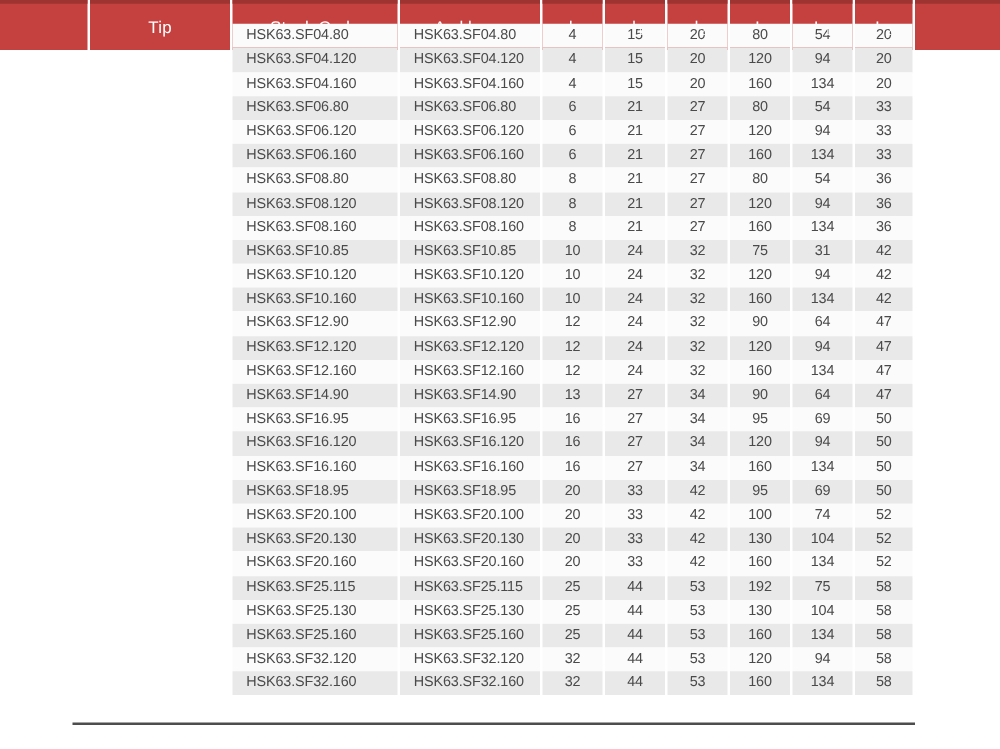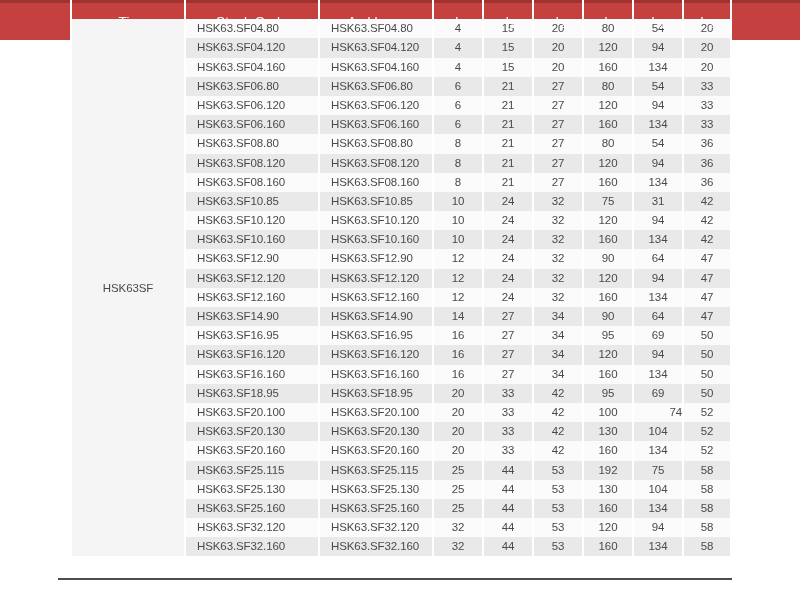--- a/index.html
+++ b/index.html
@@ -116,21 +116,20 @@
         <span>L</span>
         <sub>1</sub>
       </div>
       <div class="hcell" style="grid-area: 1 / 10;">
         <span>L</span>
         <sub>2</sub>
       </div>
       <div class="hcell" style="grid-area: 1 / 11;">
         <span></span>
       </div>
-      <div class="tip-cell" style="grid-area: 2 / 2 / span 28;">HSK63SF</div>
       <div class="dcell text row-odd" style="grid-area: 2 / 3;">HSK63.SF04.80</div>
       <div class="dcell text row-odd" style="grid-area: 2 / 4;">HSK63.SF04.80</div>
       <div class="dcell num row-odd" style="grid-area: 2 / 5;">4</div>
       <div class="dcell num row-odd" style="grid-area: 2 / 6;">15</div>
       <div class="dcell num row-odd" style="grid-area: 2 / 7;">20</div>
       <div class="dcell num row-odd" style="grid-area: 2 / 8;">80</div>
       <div class="dcell num row-odd" style="grid-area: 2 / 9;">54</div>
       <div class="dcell num row-odd" style="grid-area: 2 / 10;">20</div>
       <div class="dcell text row-even" style="grid-area: 3 / 3;">HSK63.SF04.120</div>
       <div class="dcell text row-even" style="grid-area: 3 / 4;">HSK63.SF04.120</div>
@@ -239,21 +238,21 @@
       <div class="dcell text row-odd" style="grid-area: 16 / 3;">HSK63.SF12.160</div>
       <div class="dcell text row-odd" style="grid-area: 16 / 4;">HSK63.SF12.160</div>
       <div class="dcell num row-odd" style="grid-area: 16 / 5;">12</div>
       <div class="dcell num row-odd" style="grid-area: 16 / 6;">24</div>
       <div class="dcell num row-odd" style="grid-area: 16 / 7;">32</div>
       <div class="dcell num row-odd" style="grid-area: 16 / 8;">160</div>
       <div class="dcell num row-odd" style="grid-area: 16 / 9;">134</div>
       <div class="dcell num row-odd" style="grid-area: 16 / 10;">47</div>
       <div class="dcell text row-even" style="grid-area: 17 / 3;">HSK63.SF14.90</div>
       <div class="dcell text row-even" style="grid-area: 17 / 4;">HSK63.SF14.90</div>
-      <div class="dcell num row-even" style="grid-area: 17 / 5;">14</div>
+      <div class="dcell num row-even" style="grid-area: 17 / 5;">13</div>
       <div class="dcell num row-even" style="grid-area: 17 / 6;">27</div>
       <div class="dcell num row-even" style="grid-area: 17 / 7;">34</div>
       <div class="dcell num row-even" style="grid-area: 17 / 8;">90</div>
       <div class="dcell num row-even" style="grid-area: 17 / 9;">64</div>
       <div class="dcell num row-even" style="grid-area: 17 / 10;">47</div>
       <div class="dcell text row-odd" style="grid-area: 18 / 3;">HSK63.SF16.95</div>
       <div class="dcell text row-odd" style="grid-area: 18 / 4;">HSK63.SF16.95</div>
       <div class="dcell num row-odd" style="grid-area: 18 / 5;">16</div>
       <div class="dcell num row-odd" style="grid-area: 18 / 6;">27</div>
       <div class="dcell num row-odd" style="grid-area: 18 / 7;">34</div>
@@ -283,21 +282,21 @@
       <div class="dcell num row-even" style="grid-area: 21 / 7;">42</div>
       <div class="dcell num row-even" style="grid-area: 21 / 8;">95</div>
       <div class="dcell num row-even" style="grid-area: 21 / 9;">69</div>
       <div class="dcell num row-even" style="grid-area: 21 / 10;">50</div>
       <div class="dcell text row-odd" style="grid-area: 22 / 3;">HSK63.SF20.100</div>
       <div class="dcell text row-odd" style="grid-area: 22 / 4;">HSK63.SF20.100</div>
       <div class="dcell num row-odd" style="grid-area: 22 / 5;">20</div>
       <div class="dcell num row-odd" style="grid-area: 22 / 6;">33</div>
       <div class="dcell num row-odd" style="grid-area: 22 / 7;">42</div>
       <div class="dcell num row-odd" style="grid-area: 22 / 8;">100</div>
-      <div class="dcell num row-odd" style="grid-area: 22 / 9; text-align: right;">74</div>
+      <div class="dcell num row-odd" style="grid-area: 22 / 9;">74</div>
       <div class="dcell num row-odd" style="grid-area: 22 / 10;">52</div>
       <div class="dcell text row-even" style="grid-area: 23 / 3;">HSK63.SF20.130</div>
       <div class="dcell text row-even" style="grid-area: 23 / 4;">HSK63.SF20.130</div>
       <div class="dcell num row-even" style="grid-area: 23 / 5;">20</div>
       <div class="dcell num row-even" style="grid-area: 23 / 6;">33</div>
       <div class="dcell num row-even" style="grid-area: 23 / 7;">42</div>
       <div class="dcell num row-even" style="grid-area: 23 / 8;">130</div>
       <div class="dcell num row-even" style="grid-area: 23 / 9;">104</div>
       <div class="dcell num row-even" style="grid-area: 23 / 10;">52</div>
       <div class="dcell text row-odd" style="grid-area: 24 / 3;">HSK63.SF20.160</div>

